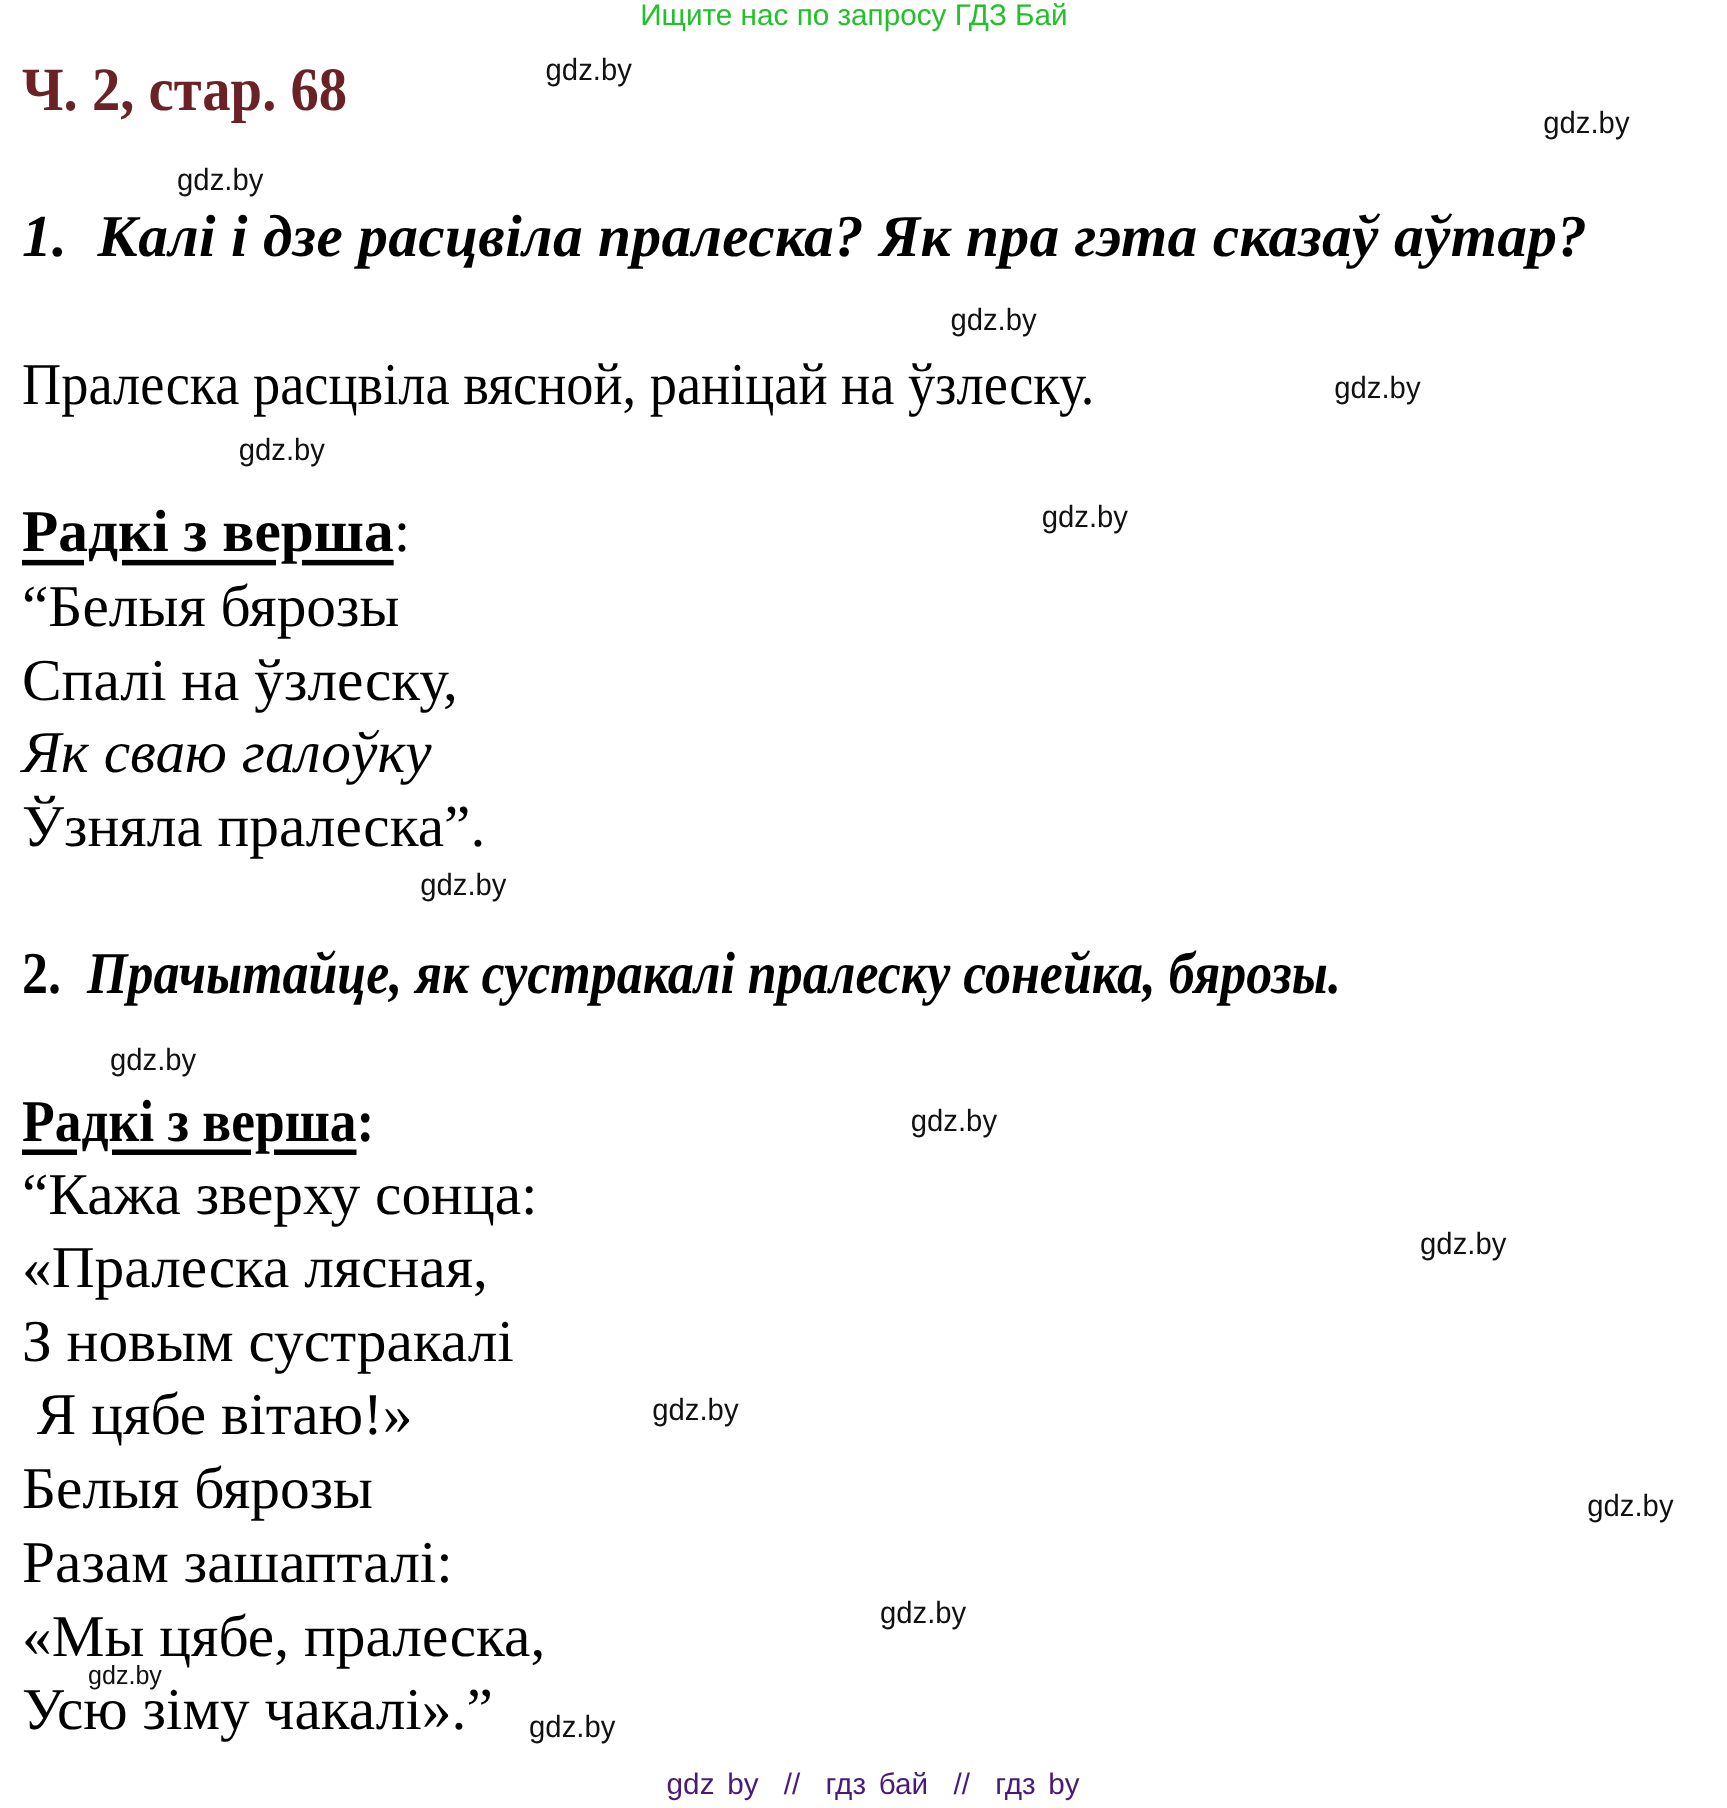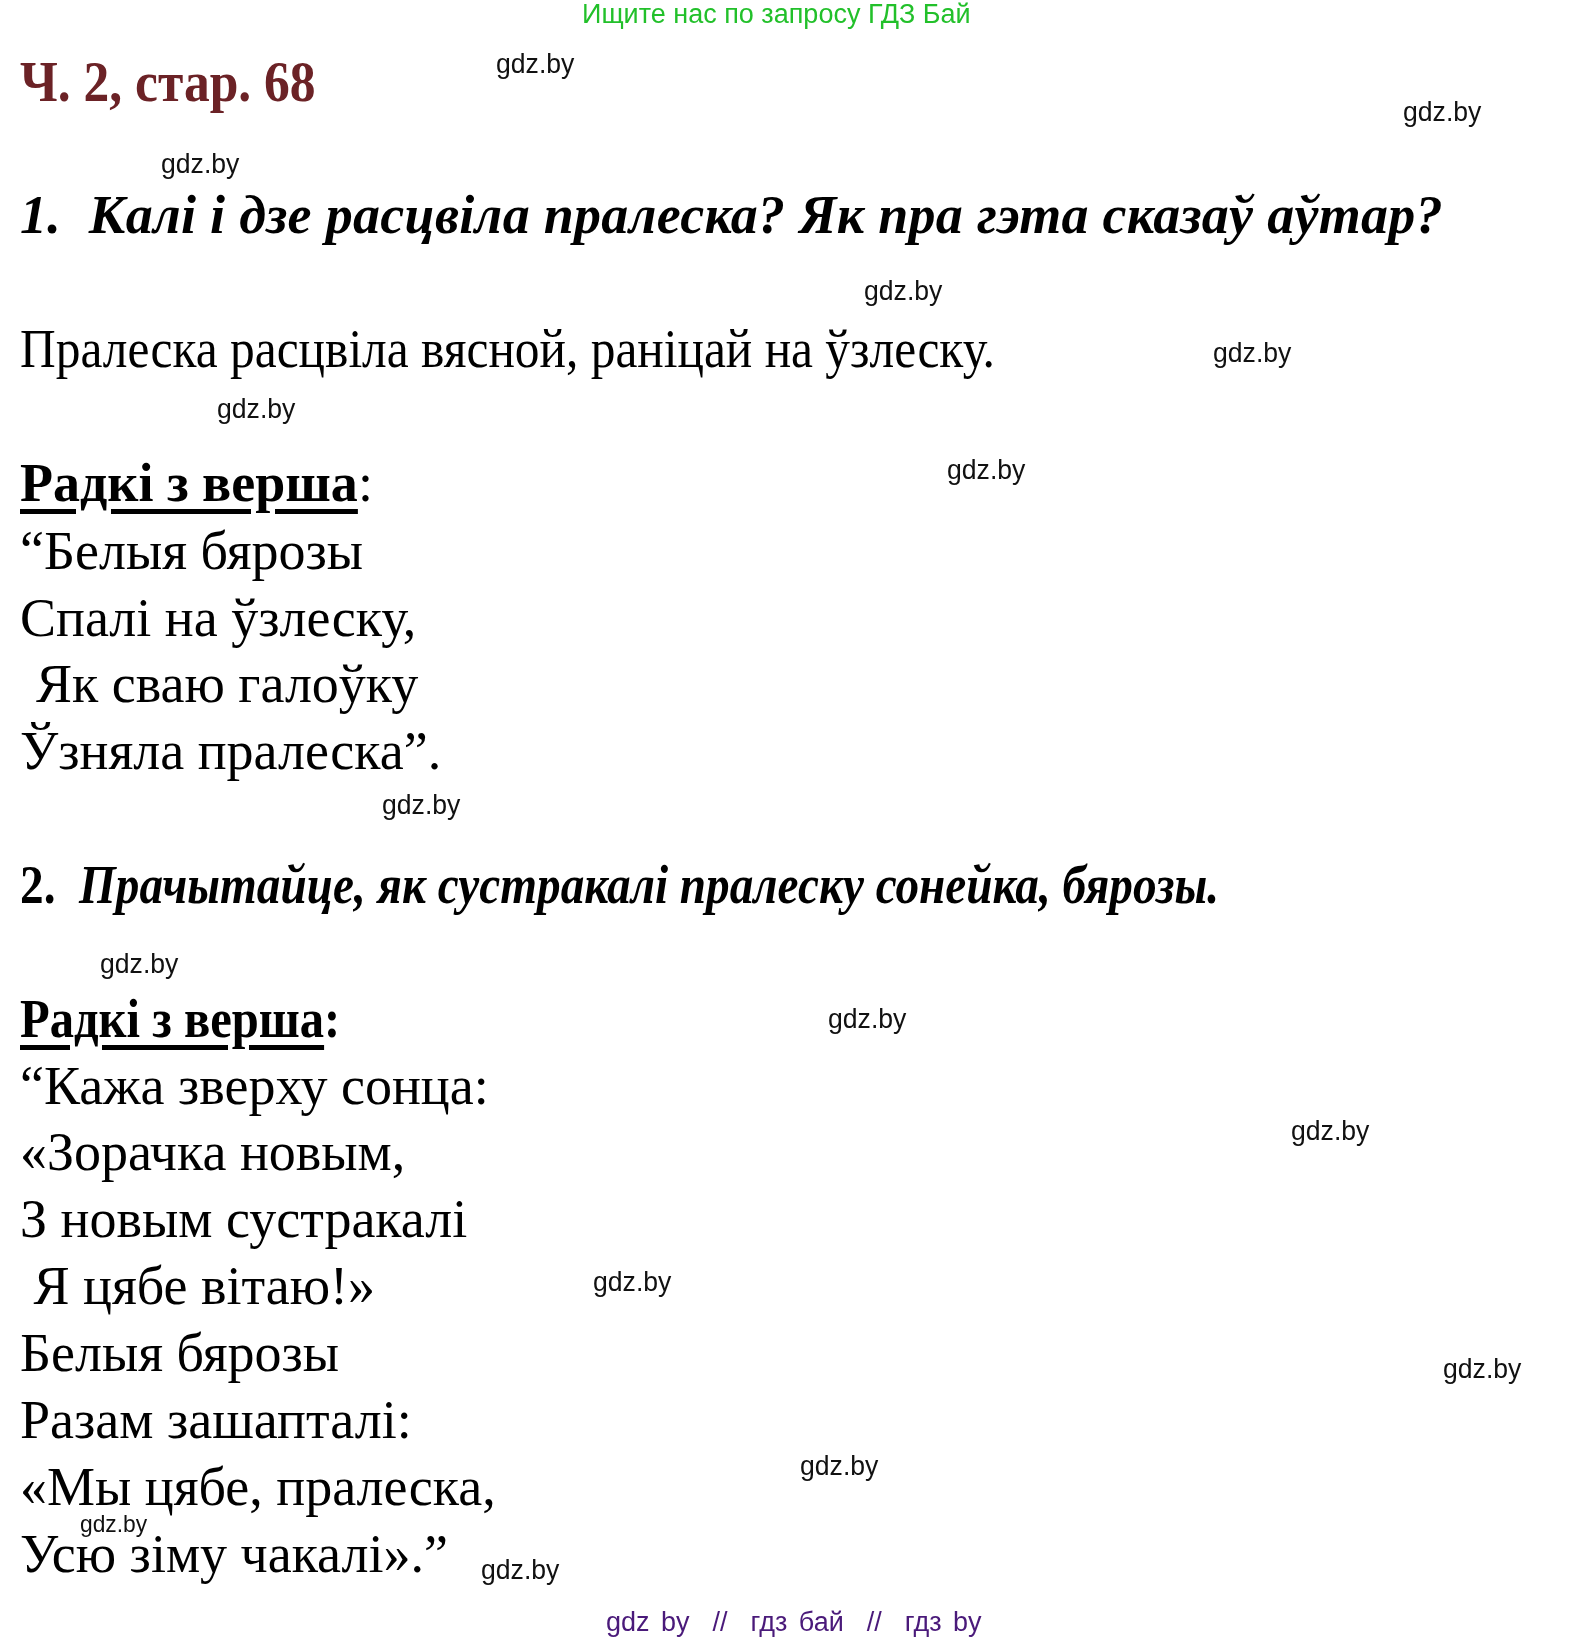--- a/index.html
+++ b/index.html
@@ -46,33 +46,33 @@
 </div>
 
 <div class="abs body ans" style="left:20px; top:322px;">Пралеска расцвіла вясной, раніцай  на ўзлеску.</div>
 
 <div class="abs hd" style="left:20px; top:456px;">
   <span class="u">Радкі з верша</span><span class="nb">:</span>
 </div>
 
 <div class="abs body" style="left:20px; top:524px;text-align:right;">“Белыя бярозы</div>
 <div class="abs body" style="left:20px; top:591px;">Спалі на ўзлеску,</div>
-<div class="abs body" style="left:36px; top:657px;">Як сваю галоўку</div>
+<div class="abs body" style="left:20px; top:657px;font-style:italic;">Як сваю галоўку</div>
 <div class="abs body" style="left:20px; top:724px;">Ўзняла пралеска”.</div>
 
 <div class="abs q q2" style="left:20px; top:858px;">
   <span style="font-style:normal;">2.</span>&nbsp;&nbsp;<span>Прачытайце, як сустракалі пралеску сонейка, бярозы.</span>
 </div>
 
 <div class="abs hd" style="left:20px; top:992px; transform:scaleX(0.9); transform-origin:left;">
   <span class="u">Радкі з верша</span><span>:</span>
 </div>
 
 <div class="abs body" style="left:20px; top:1059px;">“Кажа зверху сонца:</div>
-<div class="abs body" style="left:20px; top:1125px;">«Зорачка новым,</div>
+<div class="abs body" style="left:20px; top:1125px;">«Пралеска лясная,</div>
 <div class="abs body" style="left:20px; top:1192px;">З новым сустракалі</div>
 <div class="abs body" style="left:20px; top:1259px; white-space:pre;"> Я цябе вітаю!»</div>
 <div class="abs body" style="left:20px; top:1326px;">Белыя бярозы</div>
 <div class="abs body" style="left:20px; top:1393px;">Разам зашапталі:</div>
 <div class="abs body" style="left:20px; top:1460px;">«Мы цябе, пралеска,</div>
 <div class="abs body" style="left:20px; top:1527px;">Усю зіму чакалі».”</div>
 
 <div class="abs footer" style="left:606px; top:1609px; white-space:pre;">gdz by  //  гдз бай  //  гдз by</div>
 
 </body></html>

